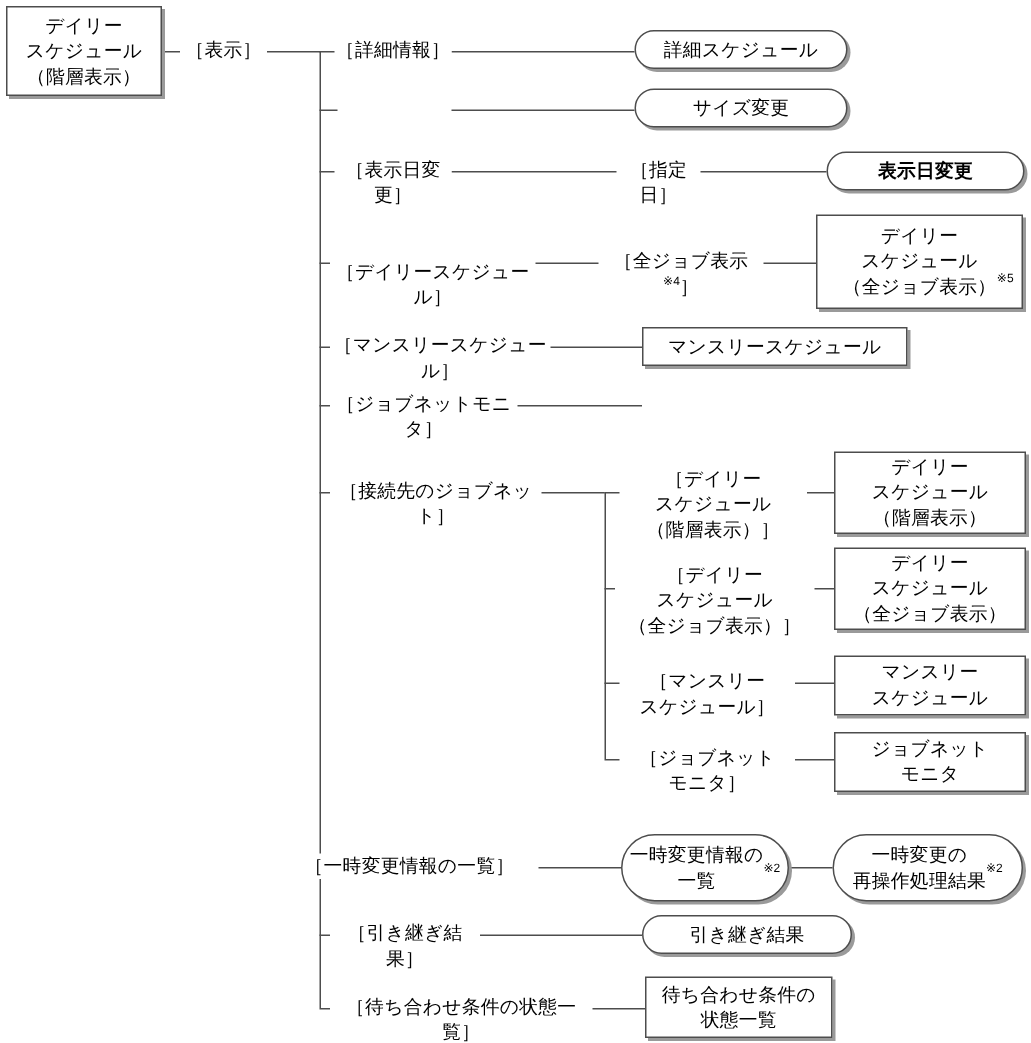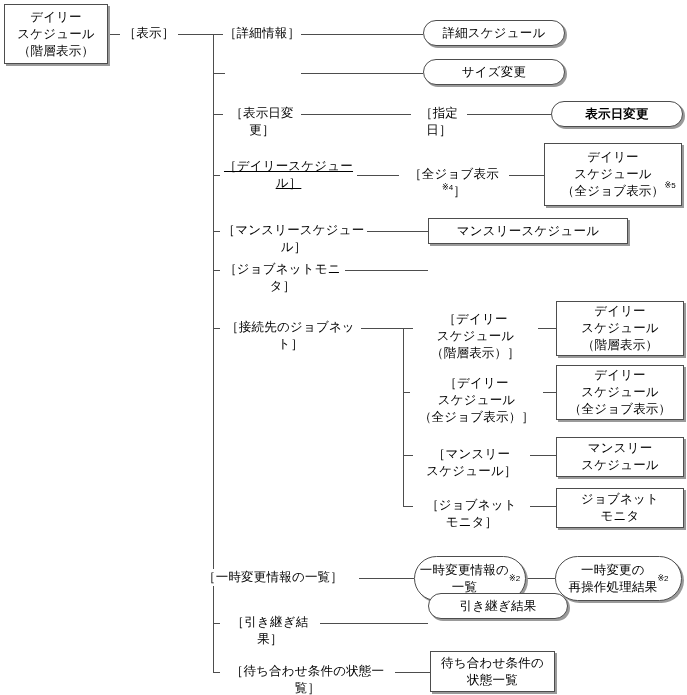--- a/index.html
+++ b/index.html
@@ -97,35 +97,35 @@
   <div class="node round shadow" style="left:423px;top:59px;width:142px;height:26px;">サイズ変更</div>
 
   <div class="hline" style="left:213px;top:114px;width:12px;"></div>
   <div class="label center" style="left:223px;top:105px;width:78px;">［表示日変更］</div>
   <div class="hline" style="left:301px;top:114px;width:112px;"></div>
   <div class="label center" style="left:411px;top:105px;width:56px;">［指定日］</div>
   <div class="hline" style="left:466px;top:114px;width:85px;"></div>
   <div class="node round shadow" style="left:551px;top:101px;width:132px;height:26px;font-weight:bold;">表示日変更</div>
 
   <div class="hline" style="left:213px;top:175px;width:12px;"></div>
-  <div class="label center" style="left:220px;top:158px;width:137px;text-decoration:underline;">［デイリースケジュール］</div>
+  <div class="label center" style="left:220px;top:173px;width:137px;">［デイリースケジュール］</div>
   <div class="hline" style="left:356px;top:175px;width:44px;"></div>
   <div class="label center" style="left:399px;top:166px;width:110px;"><span>［全ジョブ表示</span><sup class="fn">※4</sup><span>］</span></div>
   <div class="hline" style="left:508px;top:175px;width:36px;"></div>
   <div class="node rect shadow" style="left:544px;top:143px;width:138px;height:63px;flex-direction:column;justify-content:center;">
      <span style="white-space:pre-line;">デイリー
 スケジュール
 （全ジョブ表示）</span>
      <span class="fn" style="position:absolute;right:5px;bottom:11px;font-size:8px;">※5</span>
   </div>
 
   <div class="hline" style="left:213px;top:231px;width:12px;"></div>
   <div class="label center" style="left:220px;top:222px;width:147px;">［マンスリースケジュール］</div>
   <div class="hline" style="left:366px;top:231px;width:62px;"></div>
-  <div class="node rect shadow" style="left:428px;top:218px;width:200px;height:26px;">マンスリースケジュール</div>
+  <div class="node rect shadow" style="left:428px;top:218px;width:177px;height:26px;">マンスリースケジュール</div>
 
   <div class="hline" style="left:213px;top:270px;width:12px;"></div>
   <div class="label center" style="left:220px;top:261px;width:125px;">［ジョブネットモニタ］</div>
   <div class="hline" style="left:344px;top:270px;width:84px;"></div>
 
   <div class="hline" style="left:213px;top:328px;width:12px;"></div>
   <div class="label center" style="left:220px;top:319px;width:141px;">［接続先のジョブネット］</div>
   <div class="hline" style="left:360px;top:328px;width:43px;"></div>
 
   <div class="vline" style="left:403px;top:328px;height:178px;"></div>
@@ -171,21 +171,21 @@
   </div>
   <div class="hline" style="left:526px;top:578px;width:29px;"></div>
   <div class="node round shadow" style="left:555px;top:556px;width:127px;height:45px;">
      <span style="white-space:pre-line;">一時変更の
 再操作処理結果</span><sup class="fn">※2</sup>
   </div>
 
   <div class="hline" style="left:213px;top:623px;width:12px;"></div>
   <div class="label center" style="left:220px;top:614px;width:100px;">［引き継ぎ結果］</div>
   <div class="hline" style="left:319px;top:623px;width:109px;"></div>
-  <div class="node round shadow" style="left:428px;top:593px;width:140px;height:26px;">引き継ぎ結果</div>
+  <div class="node round shadow" style="left:428px;top:610px;width:140px;height:26px;">引き継ぎ結果</div>
 
   <div class="hline" style="left:213px;top:672px;width:12px;"></div>
   <div class="label center" style="left:220px;top:663px;width:175px;">［待ち合わせ条件の状態一覧］</div>
   <div class="hline" style="left:394px;top:672px;width:36px;"></div>
   <div class="node rect shadow" style="left:430px;top:651px;width:125px;height:41px;">待ち合わせ条件の
 状態一覧</div>
 
 </div>
 
 </body></html>

